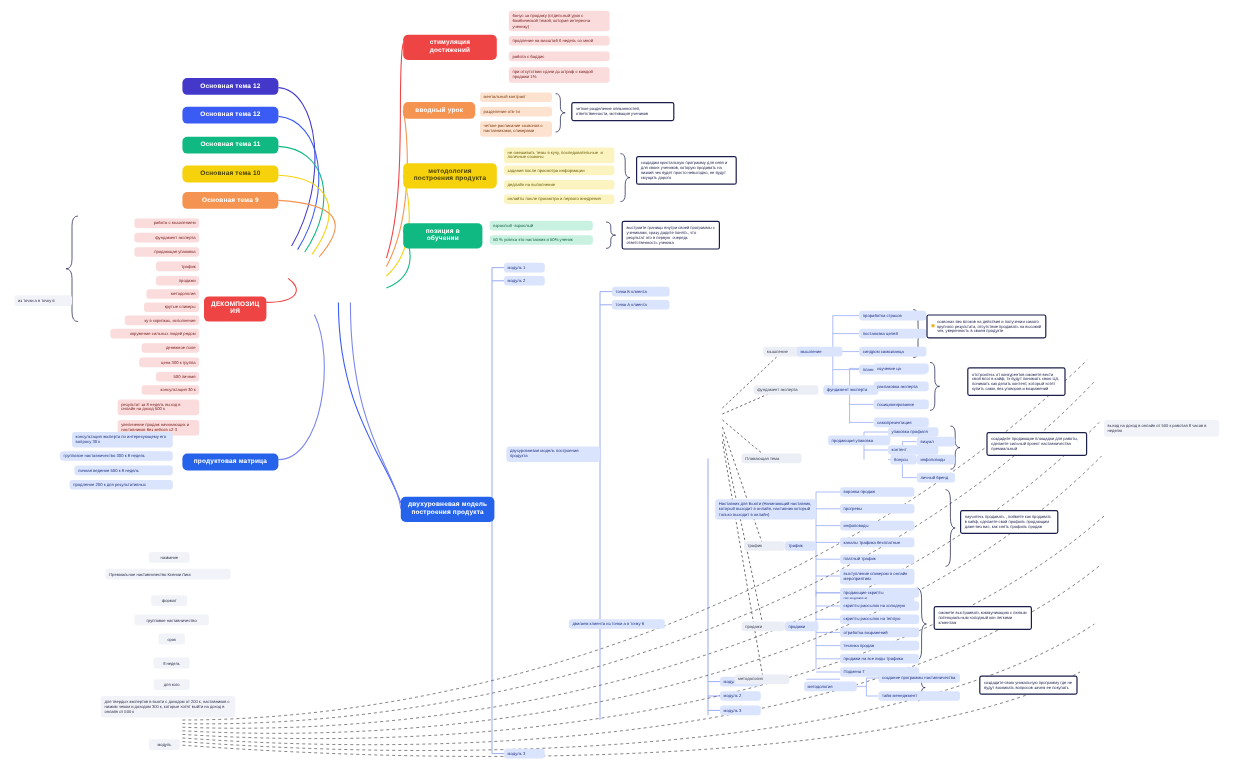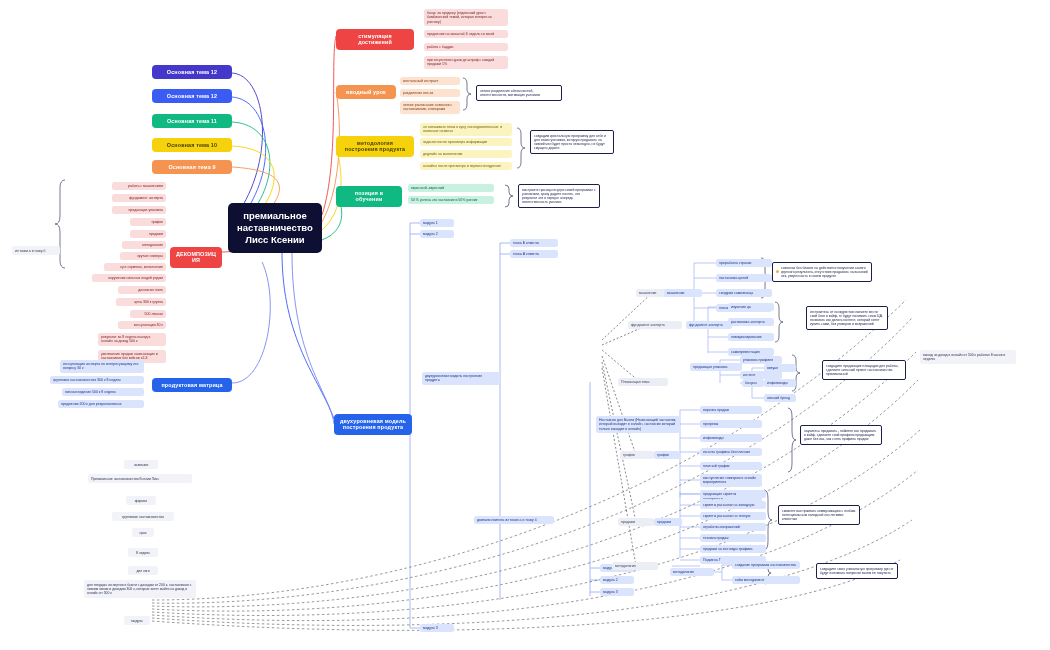--- a/index.html
+++ b/index.html
@@ -209,23 +209,20 @@
       <path d="M761,258 q4,0 4,6 v8 q0,6 4,6 q-4,0 -4,6 v8 q0,6 -4,6"></path>
       <path d="M775,302 q4,0 4,6 v8 q0,6 4,6 q-4,0 -4,6 v8 q0,6 -4,6"></path>
       <path d="M792,355 q4,0 4,6 v6 q0,6 4,6 q-4,0 -4,6 v6 q0,6 -4,6"></path>
       <path d="M788,408 q4,0 4,9 v14 q0,9 4,9 q-4,0 -4,9 v14 q0,9 -4,9"></path>
       <path d="M764,490 q4,0 4,9 v12 q0,9 4,9 q-4,0 -4,9 v12 q0,9 -4,9"></path>
       <path d="M765,562 q3,0 3,4 v3 q0,4 3,4 q-3,0 -3,4 v3 q0,4 -3,4"></path>
       <path d="M193,255 q-5,0 -5,8 v28 q0,8 -5,8 q5,0 5,8 v28 q0,8 5,8" transform="translate(-128,-75)"></path>
     </g>
   </svg>
 
-  <div class="node central" style="left:228px; top:203px; width:94px;">премиальное
-наставничество
-Лисс Ксении</div>
 
   <div class="node pill indigo" style="left:152px; top:65px; width:80px;">Основная тема 12</div>
   <div class="node pill blue" style="left:152px; top:89px; width:80px;">Основная тема 12</div>
   <div class="node pill teal" style="left:152px; top:114px; width:80px;">Основная тема 11</div>
   <div class="node pill yellow" style="left:152px; top:138px; width:80px;">Основная тема 10</div>
   <div class="node pill orange" style="left:152px; top:160px; width:80px;">Основная тема 9</div>
 
   <div class="node pill red" style="left:336px; top:29px; width:78px;">стимуляция достижений</div>
   <div class="node leaf rose" style="left:424px; top:9px; width:84px;">бонус за продажу (отдельный урок с бомбической темой, которая интересна ученику)</div>
   <div class="node leaf rose" style="left:424px; top:30px; width:84px;">продление на масштаб 6 недель со мной</div>

